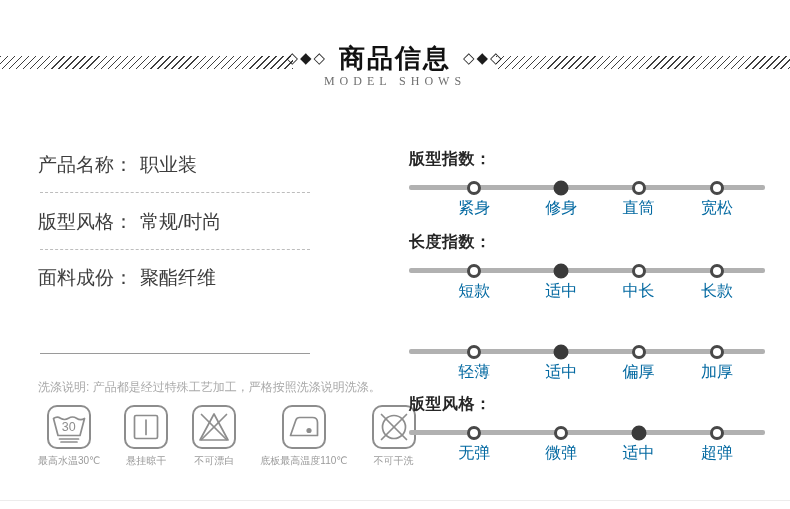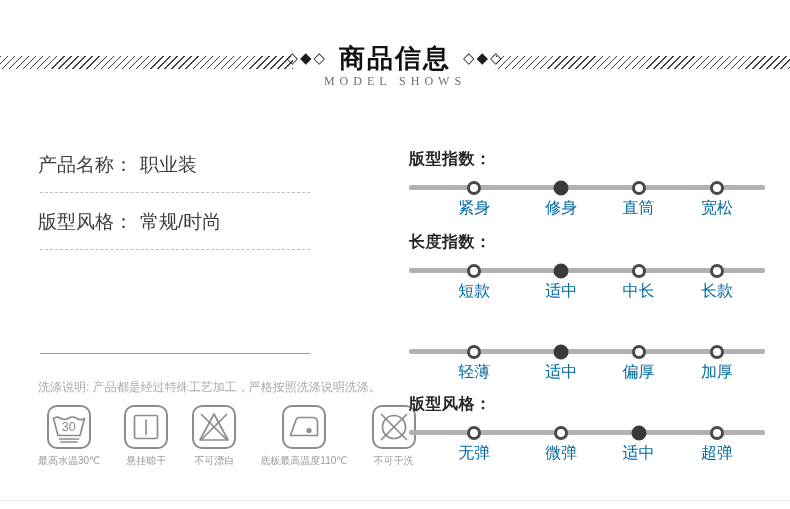--- a/index.html
+++ b/index.html
@@ -79,20 +79,23 @@
   <div class="spec spec0">
     <span>产品名称：</span><span class="val">职业装</span>
   </div>
   <div class="sep-dash dash0"></div>
 
   <div class="spec spec1">
     <span>版型风格：</span><span class="val">常规/时尚</span>
   </div>
   <div class="sep-dash dash1"></div>
 
+  <div class="spec spec2">
+    <span>面料成份：</span><span class="val">聚酯纤维</span>
+  </div>
 
   <div class="sep-solid"></div>
 
   <div class="wash-note">洗涤说明: 产品都是经过特殊工艺加工，严格按照洗涤说明洗涤。</div>
 
   <div class="icons-row">
 
     <div class="care-item">
       <svg class="care-svg" viewBox="0 0 44 44">
         <rect class="cbox" x="1" y="1" width="42" height="42" rx="9"></rect>

